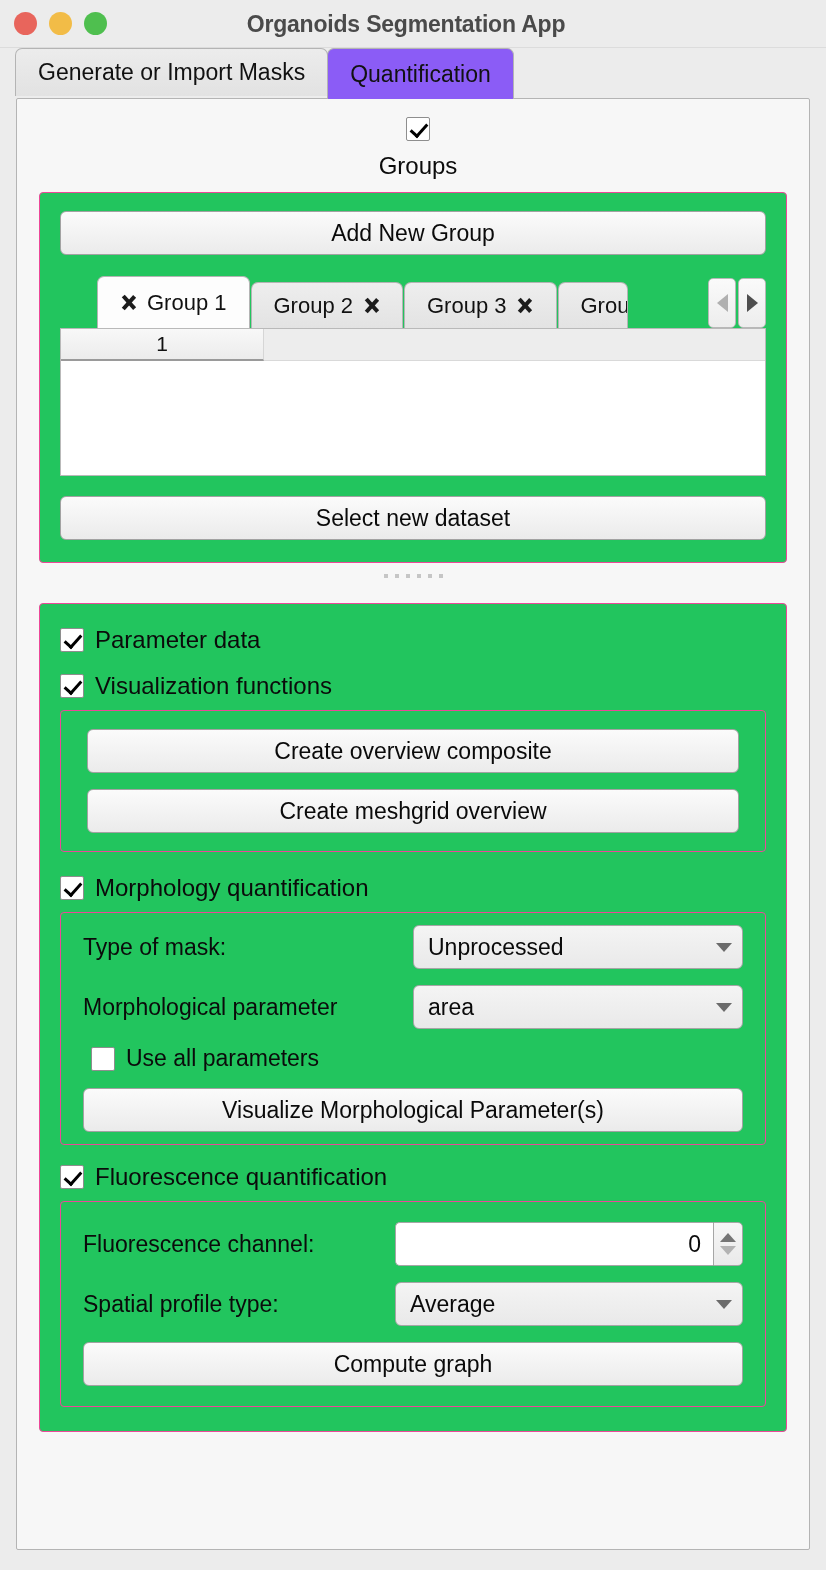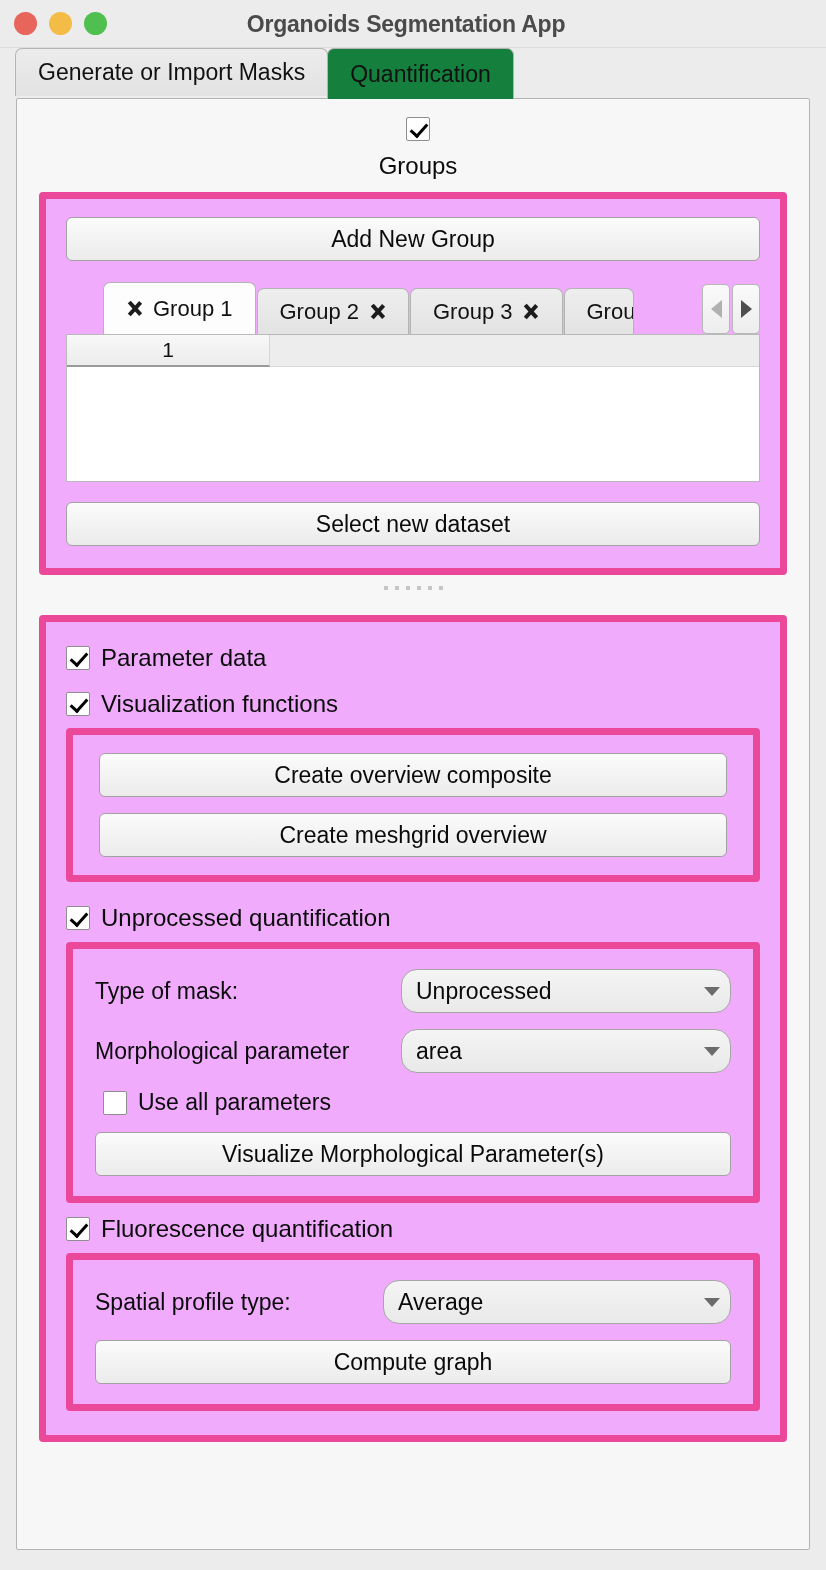--- a/index.html
+++ b/index.html
@@ -67,21 +67,21 @@
     border: 1px solid #b4b4b4;
     border-bottom: none;
     border-top-left-radius: 7px;
     border-top-right-radius: 7px;
     background: linear-gradient(#ececec, #e2e2e2);
     margin-right: -1px;
     position: relative;
     z-index: 1;
   }
   .mtab.active {
-    background: #15803d;
+    background: #8b5cf6;
     z-index: 3;
     height: 51px;
     border-color: #b4b4b4;
   }
 
   
   .tabpanel {
     position: relative;
     margin: 0 16px 0 16px;
     margin-top: -1px;
@@ -117,23 +117,23 @@
     transform: rotate(42deg);
   }
   .cblabel {
     font-size: 24px;
     color: #0b0b0b;
   }
   .cblabel.sm { font-size: 23px; }
 
   
   .groupbox {
-    border: 7px solid #ec4899;
+    border: 1px solid #ec4899;
     border-radius: 4px;
-    background: #f0abfc;
+    background: #22c55e;
   }
 
   
   .btn {
     display: flex;
     align-items: center;
     justify-content: center;
     height: 44px;
     border: 1px solid #a2a2a2;
     border-radius: 6px;
@@ -264,21 +264,21 @@
   .flabel {
     font-size: 23px;
     color: #0b0b0b;
     white-space: nowrap;
   }
   .spacer { flex: 1; }
 
   .select {
     height: 44px;
     border: 1px solid #a6a6a6;
-    border-radius: 16px;
+    border-radius: 6px;
     background: linear-gradient(#f4f4f4, #e9e9e9);
     display: flex;
     align-items: center;
     padding: 0 10px 0 14px;
     font-size: 23px;
     color: #0a0a0a;
     position: relative;
   }
   .select .val { flex: 1; white-space: nowrap; overflow: hidden; }
   .caret {
@@ -413,23 +413,23 @@
       <div class="cbox checked"></div>
       <div class="cblabel">Visualization functions</div>
     </div>
     <div class="groupbox" style="padding:18px 26px; margin-bottom:22px;">
       <button class="btn" style="margin-bottom:16px;">Create overview composite</button>
       <button class="btn">Create meshgrid overview</button>
     </div>
 
     <div class="cbrow" style="margin-bottom:10px;">
       <div class="cbox checked"></div>
-      <div class="cblabel">Unprocessed quantification</div>
-    </div>
-    <div class="groupbox" style="padding:20px 22px; margin-bottom:12px;">
+      <div class="cblabel">Morphology quantification</div>
+    </div>
+    <div class="groupbox" style="padding:12px 22px; margin-bottom:18px;">
 
       <div class="frow" style="margin-bottom:16px;">
         <div class="flabel">Type of mask:</div>
         <div class="spacer"></div>
         <div class="select" style="width:330px;">
           <span class="val">Unprocessed</span>
           <span class="caret"></span>
         </div>
       </div>
 
@@ -449,20 +449,31 @@
 
       <button class="btn">Visualize Morphological Parameter(s)</button>
     </div>
 
     <div class="cbrow" style="margin-bottom:10px;">
       <div class="cbox checked"></div>
       <div class="cblabel">Fluorescence quantification</div>
     </div>
     <div class="groupbox" style="padding:20px 22px;">
 
+      <div class="frow" style="margin-bottom:16px;">
+        <div class="flabel">Fluorescence channel:</div>
+        <div class="spacer"></div>
+        <div class="spin" style="width:348px;">
+          <div class="field">0</div>
+          <div class="btns">
+            <span class="sparr up"></span>
+            <span class="sparr down"></span>
+          </div>
+        </div>
+      </div>
 
       <div class="frow" style="margin-bottom:16px;">
         <div class="flabel">Spatial profile type:</div>
         <div class="spacer"></div>
         <div class="select" style="width:348px;">
           <span class="val">Average</span>
           <span class="caret"></span>
         </div>
       </div>
 

